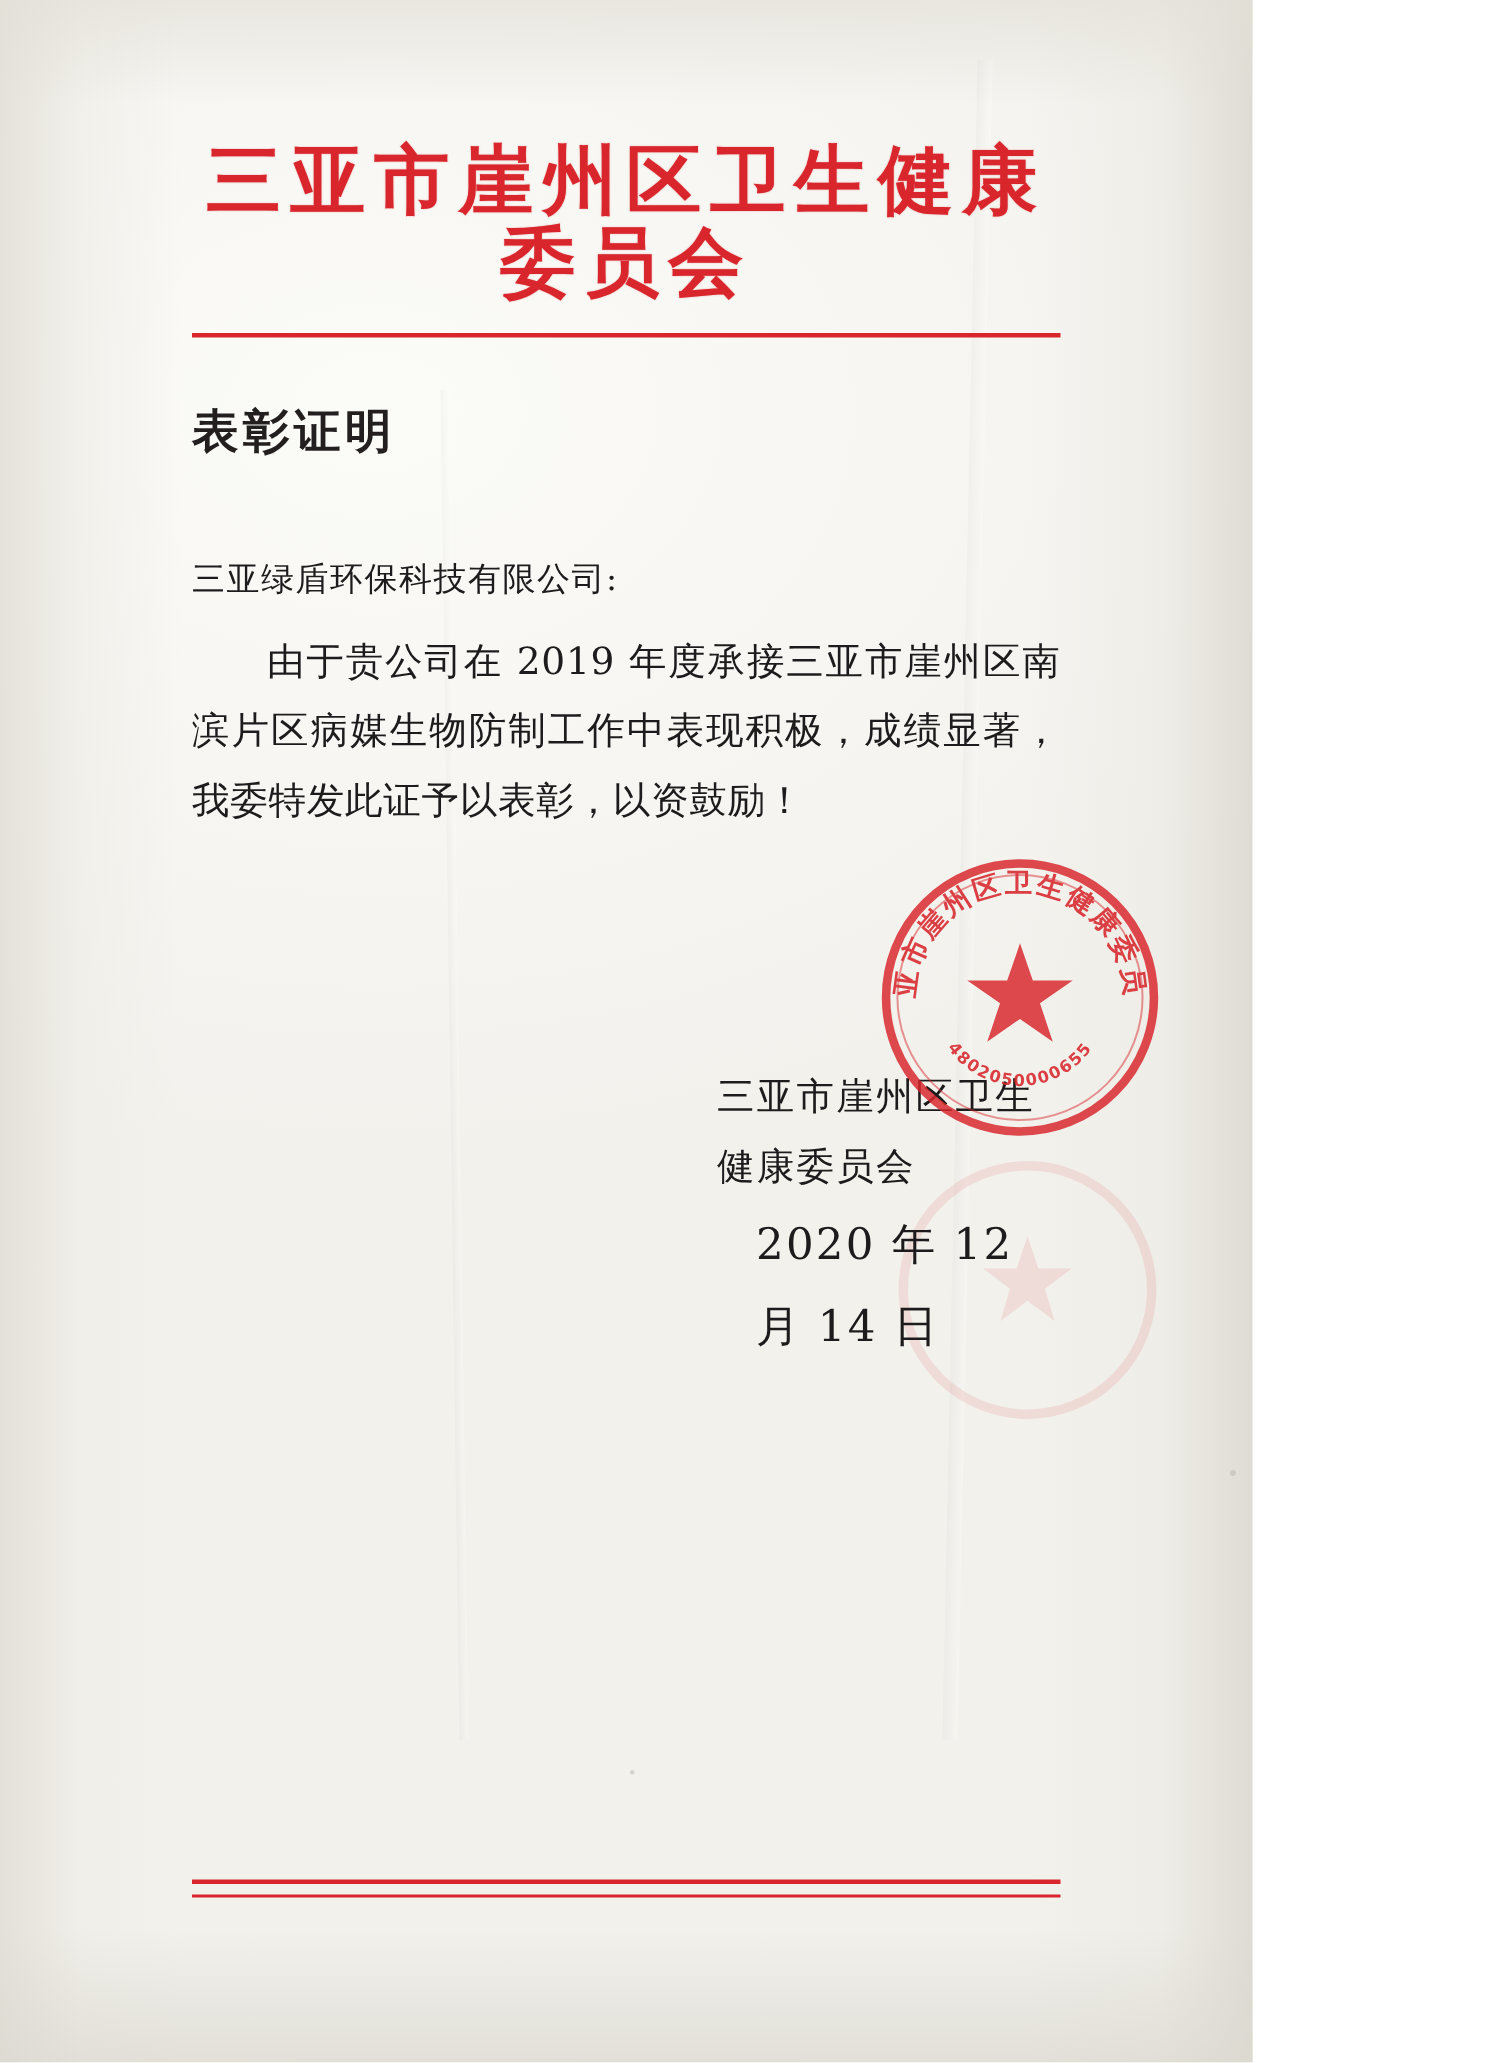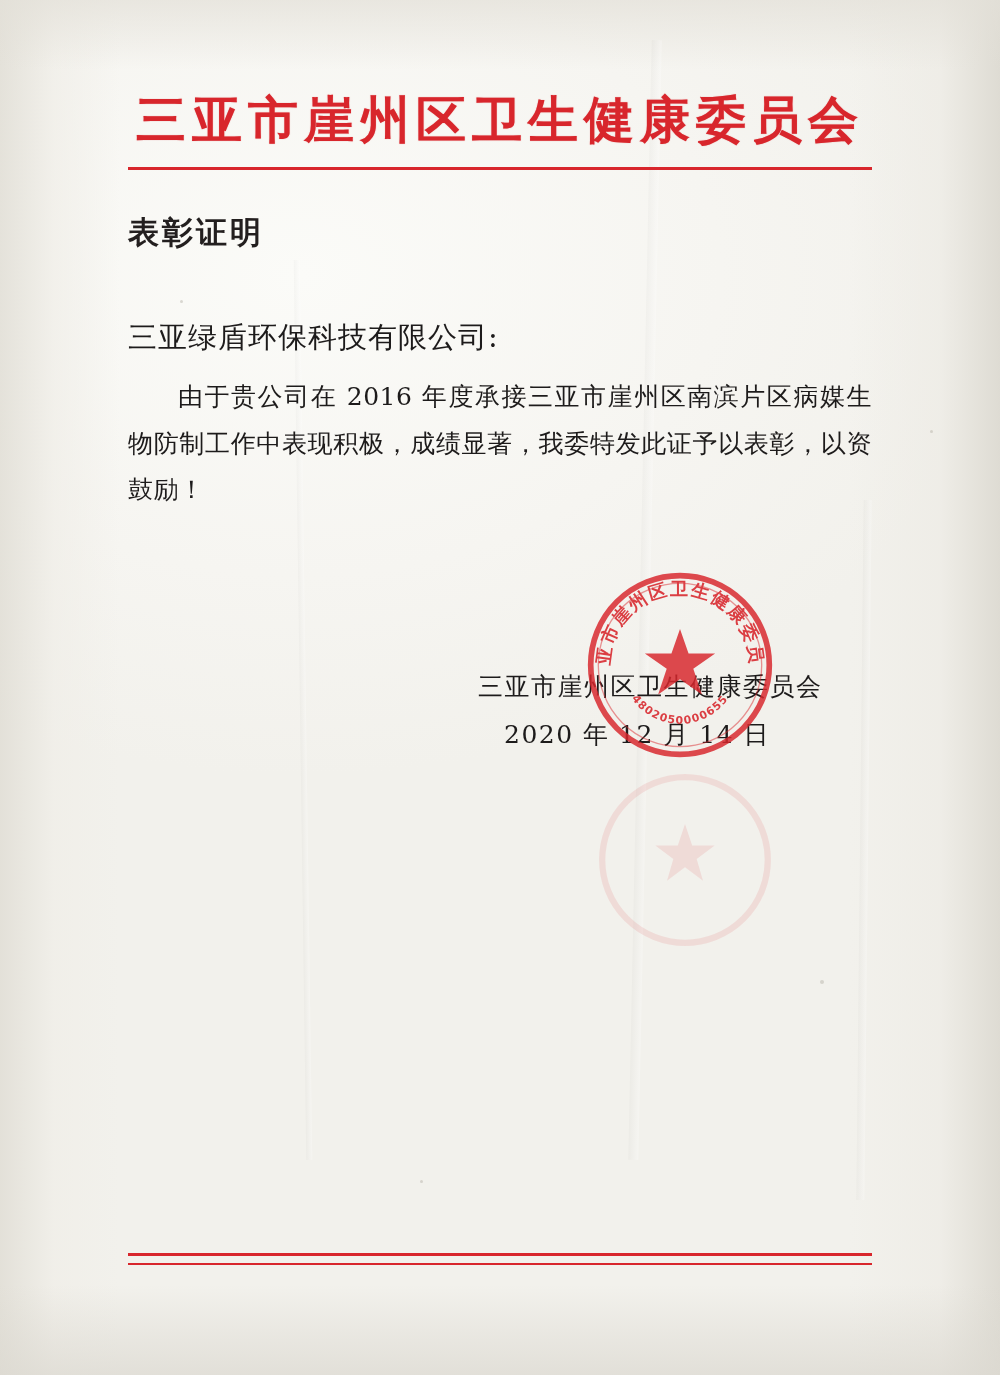--- a/index.html
+++ b/index.html
@@ -8,21 +8,21 @@
   }
   body {
     width: 1000px;
     height: 1375px;
     background: #ffffff;
     font-family: "Liberation Serif", serif;
     overflow: hidden;
   }
   .page {
     position: relative;
-    width: 1000px;
+    width: 835px;
     height: 1375px;
     background:
       radial-gradient(ellipse 700px 500px at 30% 20%, #fbfbf8 0%, #f6f5f1 60%, #f2f1ec 100%),
       linear-gradient(100deg, #f7f6f2 0%, #fbfaf7 35%, #f3f2ed 70%, #eceae4 100%);
     overflow: hidden;
   }
   
   .paper-shade-left {
     position: absolute;
     left: 0; top: 0; width: 120px; height: 1375px;
@@ -86,21 +86,21 @@
   .doc-subtitle {
     margin-top: 42px;
     font-size: 31px;
     font-weight: 700;
     color: #231f1f;
     letter-spacing: 3px;
     font-family: "DejaVu Serif", "Liberation Serif", serif;
   }
   .salutation {
     margin-top: 60px;
-    font-size: 29px;
+    font-size: 22px;
     color: #1d1b1b;
     letter-spacing: 1px;
     line-height: 1.6;
     font-family: "DejaVu Serif", "Liberation Serif", serif;
   }
   .body-text {
     margin-top: 14px;
     font-size: 25px;
     color: #1d1b1b;
     line-height: 1.85;
@@ -117,21 +117,21 @@
     padding-left: 350px;
   }
   .sig-org {
     font-size: 25px;
     color: #1d1b1b;
     letter-spacing: 1.5px;
     line-height: 1.9;
     font-family: "DejaVu Serif", "Liberation Serif", serif;
   }
   .sig-date {
-    font-size: 25px;
+    font-size: 29px;
     color: #1d1b1b;
     letter-spacing: 1.5px;
     line-height: 1.9;
     padding-left: 26px;
     font-family: "DejaVu Serif", "Liberation Serif", serif;
   }
 
   
   .seal {
     position: absolute;
@@ -198,21 +198,21 @@
 
   <div class="content">
 
     <div class="header-title">三亚市崖州区卫生健康委员会</div>
     <div class="header-rule"></div>
 
     <div class="doc-subtitle">表彰证明</div>
 
     <div class="salutation">三亚绿盾环保科技有限公司:</div>
 
-    <div class="body-text">由于贵公司在 2016 年度承接三亚市崖州区南滨片区病媒生物防制工作中表现积极，成绩显著，我委特发此证予以表彰，以资鼓励！</div>
+    <div class="body-text">由于贵公司在 2019 年度承接三亚市崖州区南滨片区病媒生物防制工作中表现积极，成绩显著，我委特发此证予以表彰，以资鼓励！</div>
 
     <div class="signature-block">
       <div class="sig-org">三亚市崖州区卫生健康委员会</div>
       <div class="sig-date">2020 年 12 月 14 日</div>
     </div>
 
   </div>
 
   <svg class="seal-ghost" viewBox="0 0 200 200">
     <circle cx="100" cy="100" r="92" fill="none" stroke="#d8262c" stroke-width="7"></circle>

